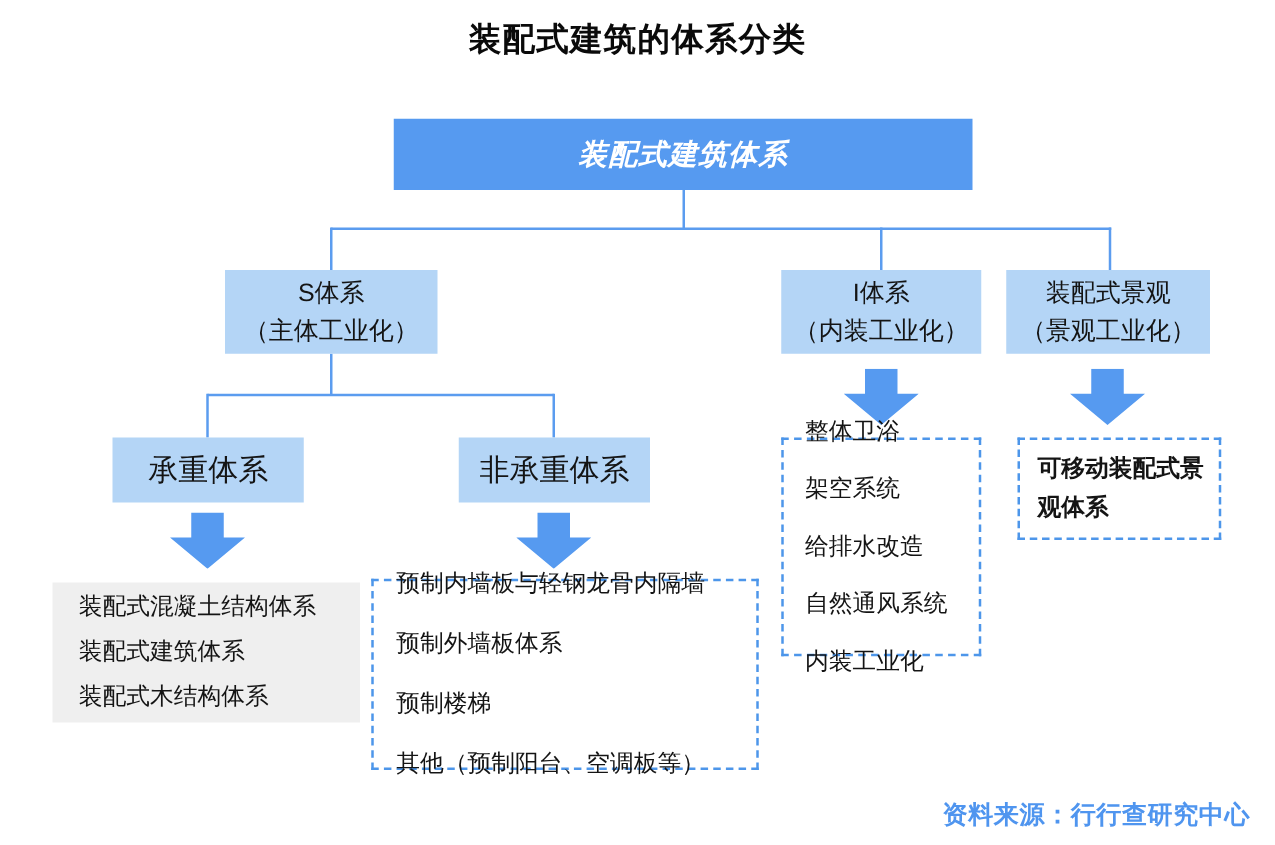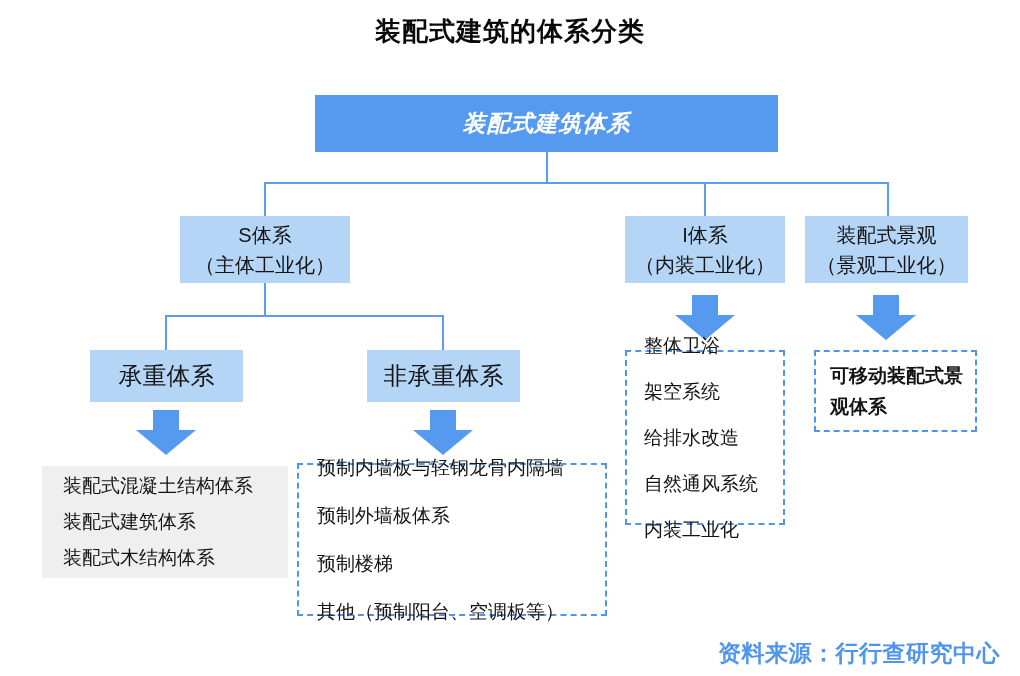--- a/index.html
+++ b/index.html
@@ -104,21 +104,21 @@
     left: 814px; top: 350px; width: 163px; height: 82px;
     padding-left: 14px;
     padding-right: 8px;
     line-height: 31px;
     font-weight: bold;
   }
   .source-note {
     position: absolute;
     top: 638px;
     right: 20px;
-    font-size: 23px;
+    font-size: 20px;
     font-weight: 700;
     color: #4F95EF;
     letter-spacing: 0.5px;
   }
 </style>
 </head>
 <body>
 
 <div class="canvas">
 

